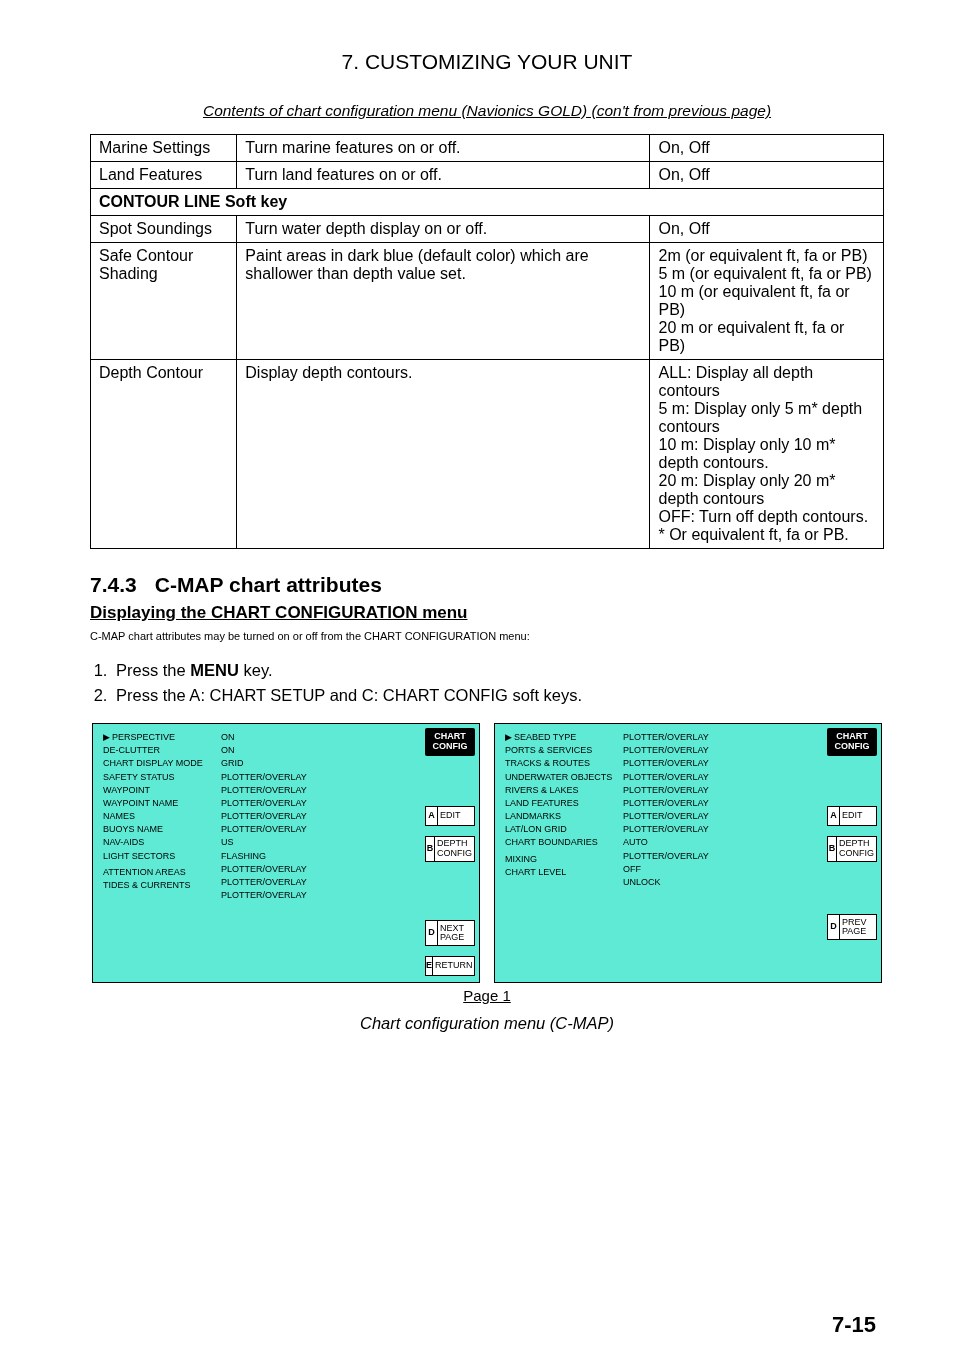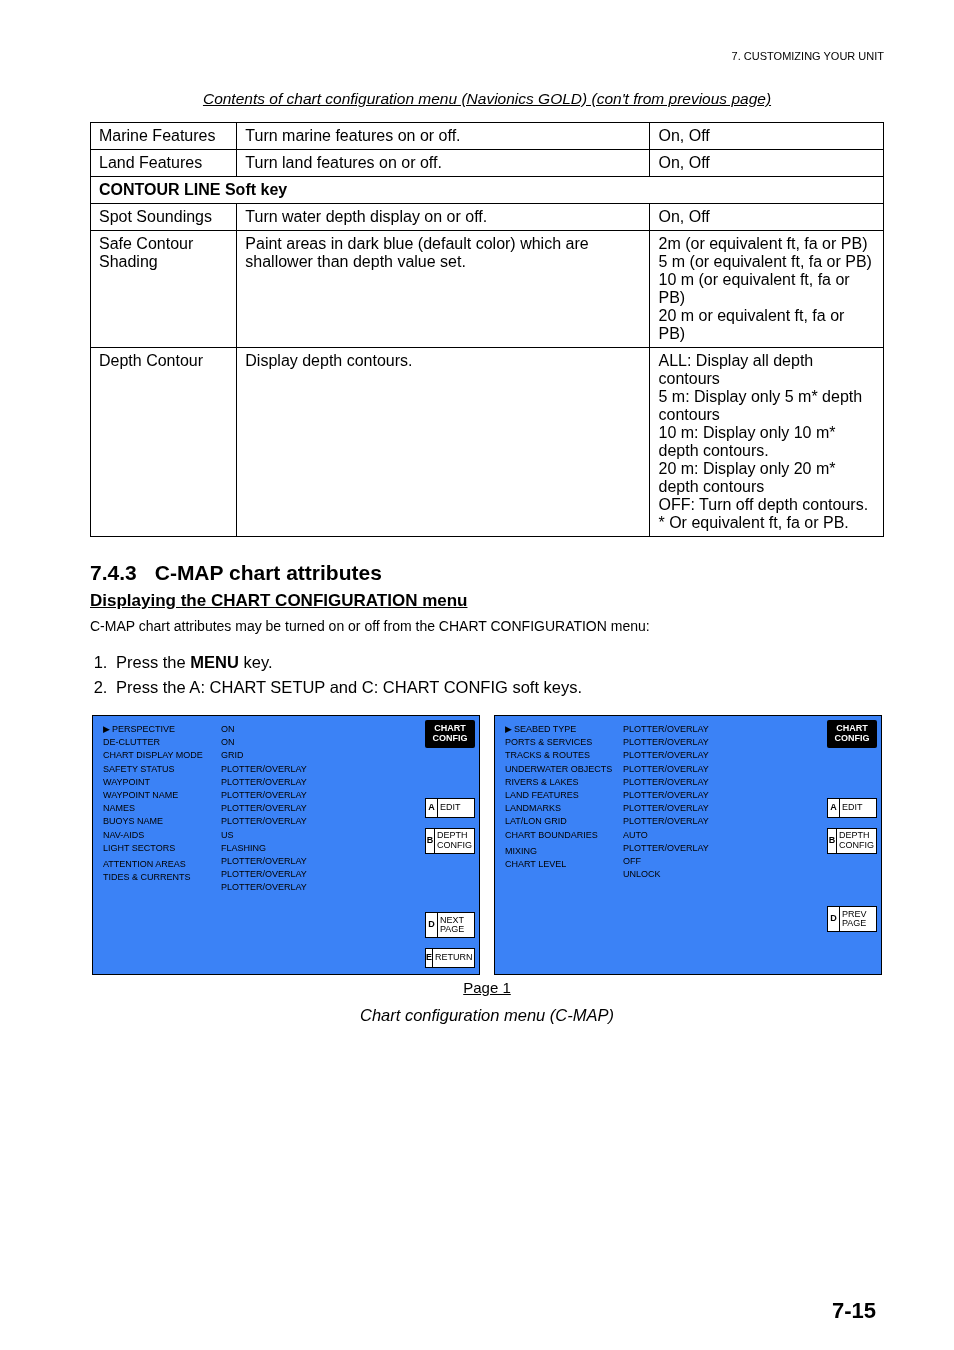--- a/index.html
+++ b/index.html
@@ -7,22 +7,22 @@
     width: 954px;
     height: 1350px;
     font-family: Arial, Helvetica, sans-serif;
     background: #fff;
     color: #000;
     padding: 50px 70px 30px 90px;
     position: relative;
     font-size: 14px;
   }
   .header-right {
-    text-align: right;
-    font-size: 11px;
+    text-align: center;
+    font-size: 21px;
     margin-bottom: 28px;
   }
   .subtitle {
     text-align: center;
     text-decoration: underline;
     font-style: italic;
     font-size: 15.5px;
     margin-bottom: 14px;
   }
   table.main {
@@ -56,36 +56,36 @@
     gap: 18px;
     text-align: right;
   }
   h2.sec .num { }
   .under-b {
     font-weight: bold;
     text-decoration: underline;
     font-size: 17px;
     margin-bottom: 6px;
   }
-  .para { font-size: 14px; margin-bottom: 14px; line-height: 1.35; }
+  .para { font-size: 11px; margin-bottom: 14px; line-height: 1.35; }
   ol.steps { margin-left: 22px; font-size: 16.5px; line-height: 1.55; }
   ol.steps li { padding-left: 4px; }
 
   .panels {
     display: flex;
     gap: 14px;
     margin-top: 14px;
     justify-content: center;
   }
   .panel {
     border: 1.5px solid #000;
     width: 388px;
     height: 260px;
     position: relative;
-    background: #3b82f6;
+    background: #5eead4;
     display: flex;
   }
   .panel-left {
     flex: 1;
     padding: 8px 6px 6px 10px;
     font-family: Arial, sans-serif;
     font-size: 9px;
     display: flex;
     gap: 6px;
   }
@@ -137,37 +137,37 @@
   }
   .sk-tall { height: 26px; }
   .sk-short { height: 20px; }
   .spacer { flex: 1; }
   .arrow { font-size: 9px; margin-right:2px; }
   .page-labels { display:flex; justify-content:space-around; gap:14px; margin-top:4px; font-size:15px; }
   .page-labels span { text-decoration: underline; width:388px; text-align:center;}
   .fig-caption { text-align:center; font-style: italic; font-size:16.5px; margin-top:10px; }
   .page-num {
     position: absolute;
-    bottom: 26px;
+    bottom: 12px;
     right: 78px;
     font-weight: bold;
     font-size: 22px;
   }
 </style>
 </head>
 <body>
 
 <div class="header-right">7. CUSTOMIZING YOUR UNIT</div>
 
 <div class="subtitle">Contents of chart configuration menu (Navionics GOLD) (con't from previous page)</div>
 
 <table class="main">
   <tbody>
   <tr>
-    <td>Marine Features</td>
+    <td>Marine Settings</td>
     <td>Turn marine features on or off.</td>
     <td>On, Off</td>
   </tr>
   <tr>
     <td>Land Features</td>
     <td>Turn land features on or off.</td>
     <td>On, Off</td>
   </tr>
   <tr>
     <td class="section" colspan="3">CONTOUR LINE Soft key</td>

